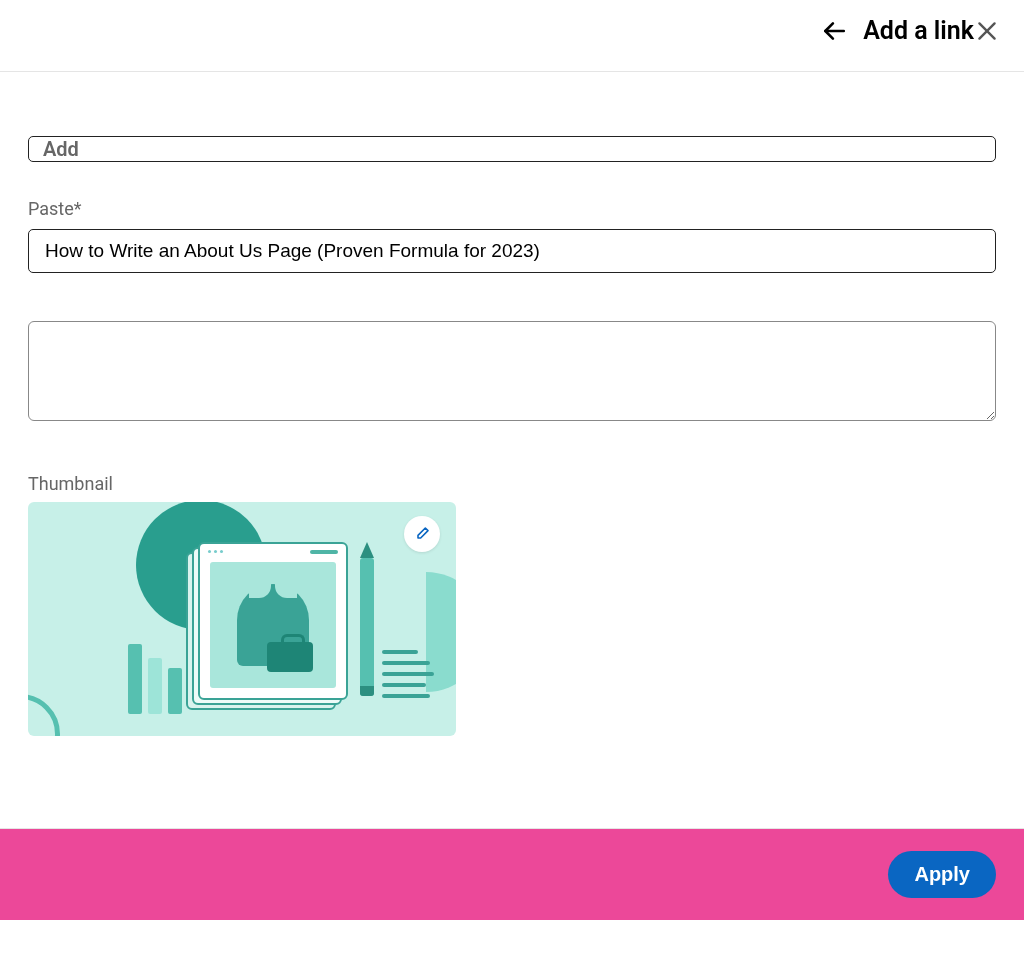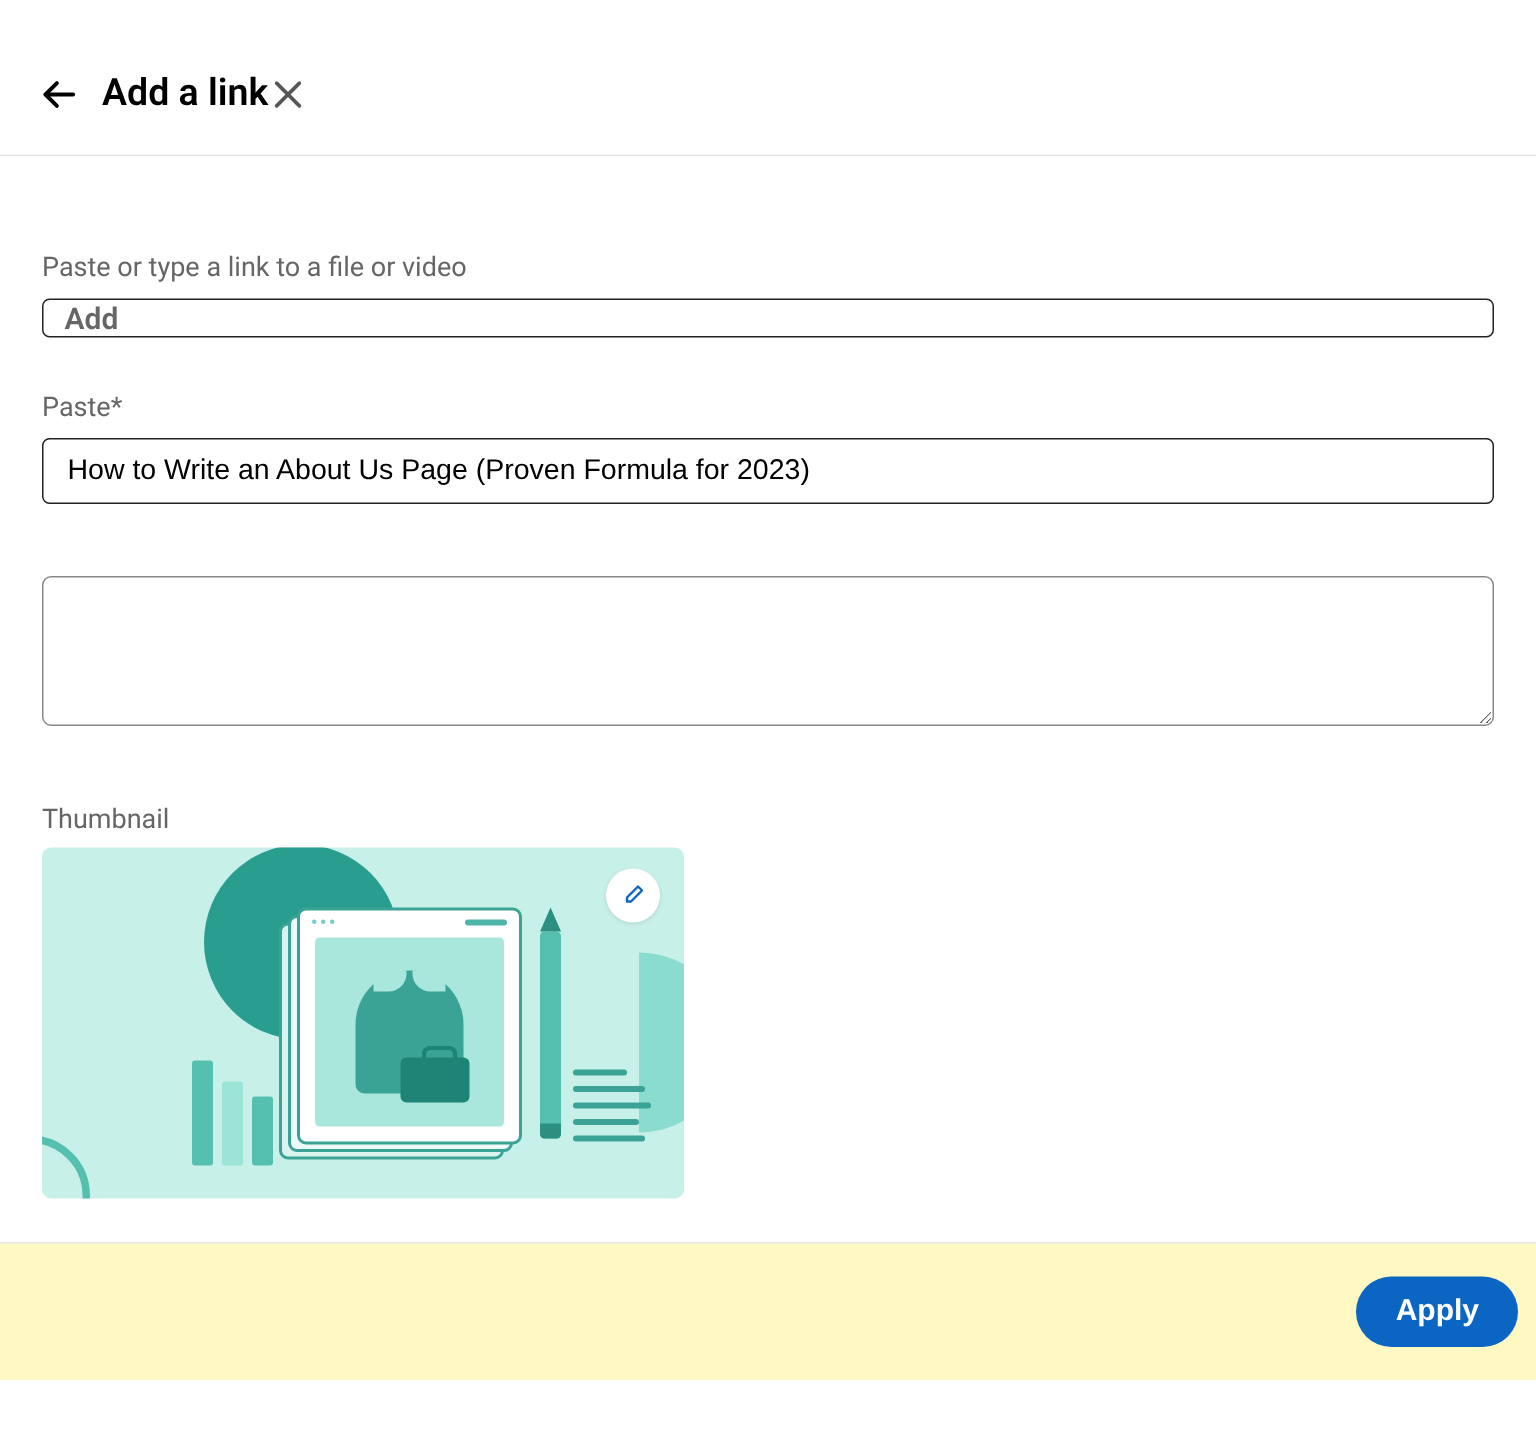--- a/index.html
+++ b/index.html
@@ -7,24 +7,23 @@
     font-family: -apple-system, BlinkMacSystemFont, "Segoe UI", Roboto, Helvetica, Arial, sans-serif;
     background: #fff;
     color: #000;
     width: 1024px;
     height: 960px;
     overflow: hidden;
   }
   .header {
     display: flex;
     align-items: center;
-    justify-content: flex-start;
+    justify-content: flex-end;
     padding: 16px 24px 26px 24px;
     border-bottom: 1px solid #e5e5e5;
-    margin-top: 32px;
   }
   .header-left { display:flex; align-items:center; gap:14px; }
   .back-icon svg { width:30px; height:26px; display:block; }
   .page-title { font-size:25px; font-weight:600; color:#000; }
   .close-icon svg { width:26px; height:26px; display:block; }
   .close-icon { color:#555; cursor:pointer; }
   .content { padding: 64px 28px 0 28px; }
   .field { margin-bottom: 36px; }
   .label { font-size:18px; color:#666; margin-bottom:10px; display:block; }
   .input-wrap {
@@ -104,22 +103,22 @@
   .thumb .pencil:after { content:""; position:absolute; bottom:0; left:0; width:14px; height:10px; background:#2c8f80; border-radius:0 0 3px 3px;}
   .thumb .lines { position:absolute; left:354px; top:148px; display:flex; flex-direction:column; gap:7px;}
   .thumb .lines span { display:block; height:4px; background:#3aa396; border-radius:2px;}
   .thumb .lines .l1 { width:36px; }
   .thumb .lines .l2 { width:48px; }
   .thumb .lines .l3 { width:52px; }
   .thumb .lines .l4 { width:44px; }
   .thumb .lines .l5 { width:48px; }
   .footer {
     position:absolute; left:0; right:0; top:828px;
-    border-top:1px solid #e5e5e5; padding:22px 12px;
-    display:flex; justify-content:flex-end; background:#fef9c3;
+    border-top:1px solid #e5e5e5; padding:22px 28px;
+    display:flex; justify-content:flex-end; background:#ec4899;
   }
   .apply-btn {
     background:#0a66c2; color:#fff; border:none;
     padding:12px 26px; border-radius:28px;
     font-size:20px; font-weight:600; cursor:pointer;
   }
 </style>
 </head>
 <body>
 
@@ -137,21 +136,20 @@
     <svg viewBox="0 0 24 24" fill="none" stroke="currentColor" stroke-width="2.2" stroke-linecap="round">
       <line x1="5" y1="5" x2="19" y2="19"></line>
       <line x1="19" y1="5" x2="5" y2="19"></line>
     </svg>
   </span>
 </div>
 
 <div class="content">
 
   <div class="field">
-    <label class="label">Paste or type a link to a file or video</label>
     <div class="input-wrap">
       <span class="add-text">Add</span>
     </div>
   </div>
 
   <div class="field">
     <label class="label">Paste*</label>
     <input class="title-input" type="text" value="How to Write an About Us Page (Proven Formula for 2023)" style="">
   </div>
 

